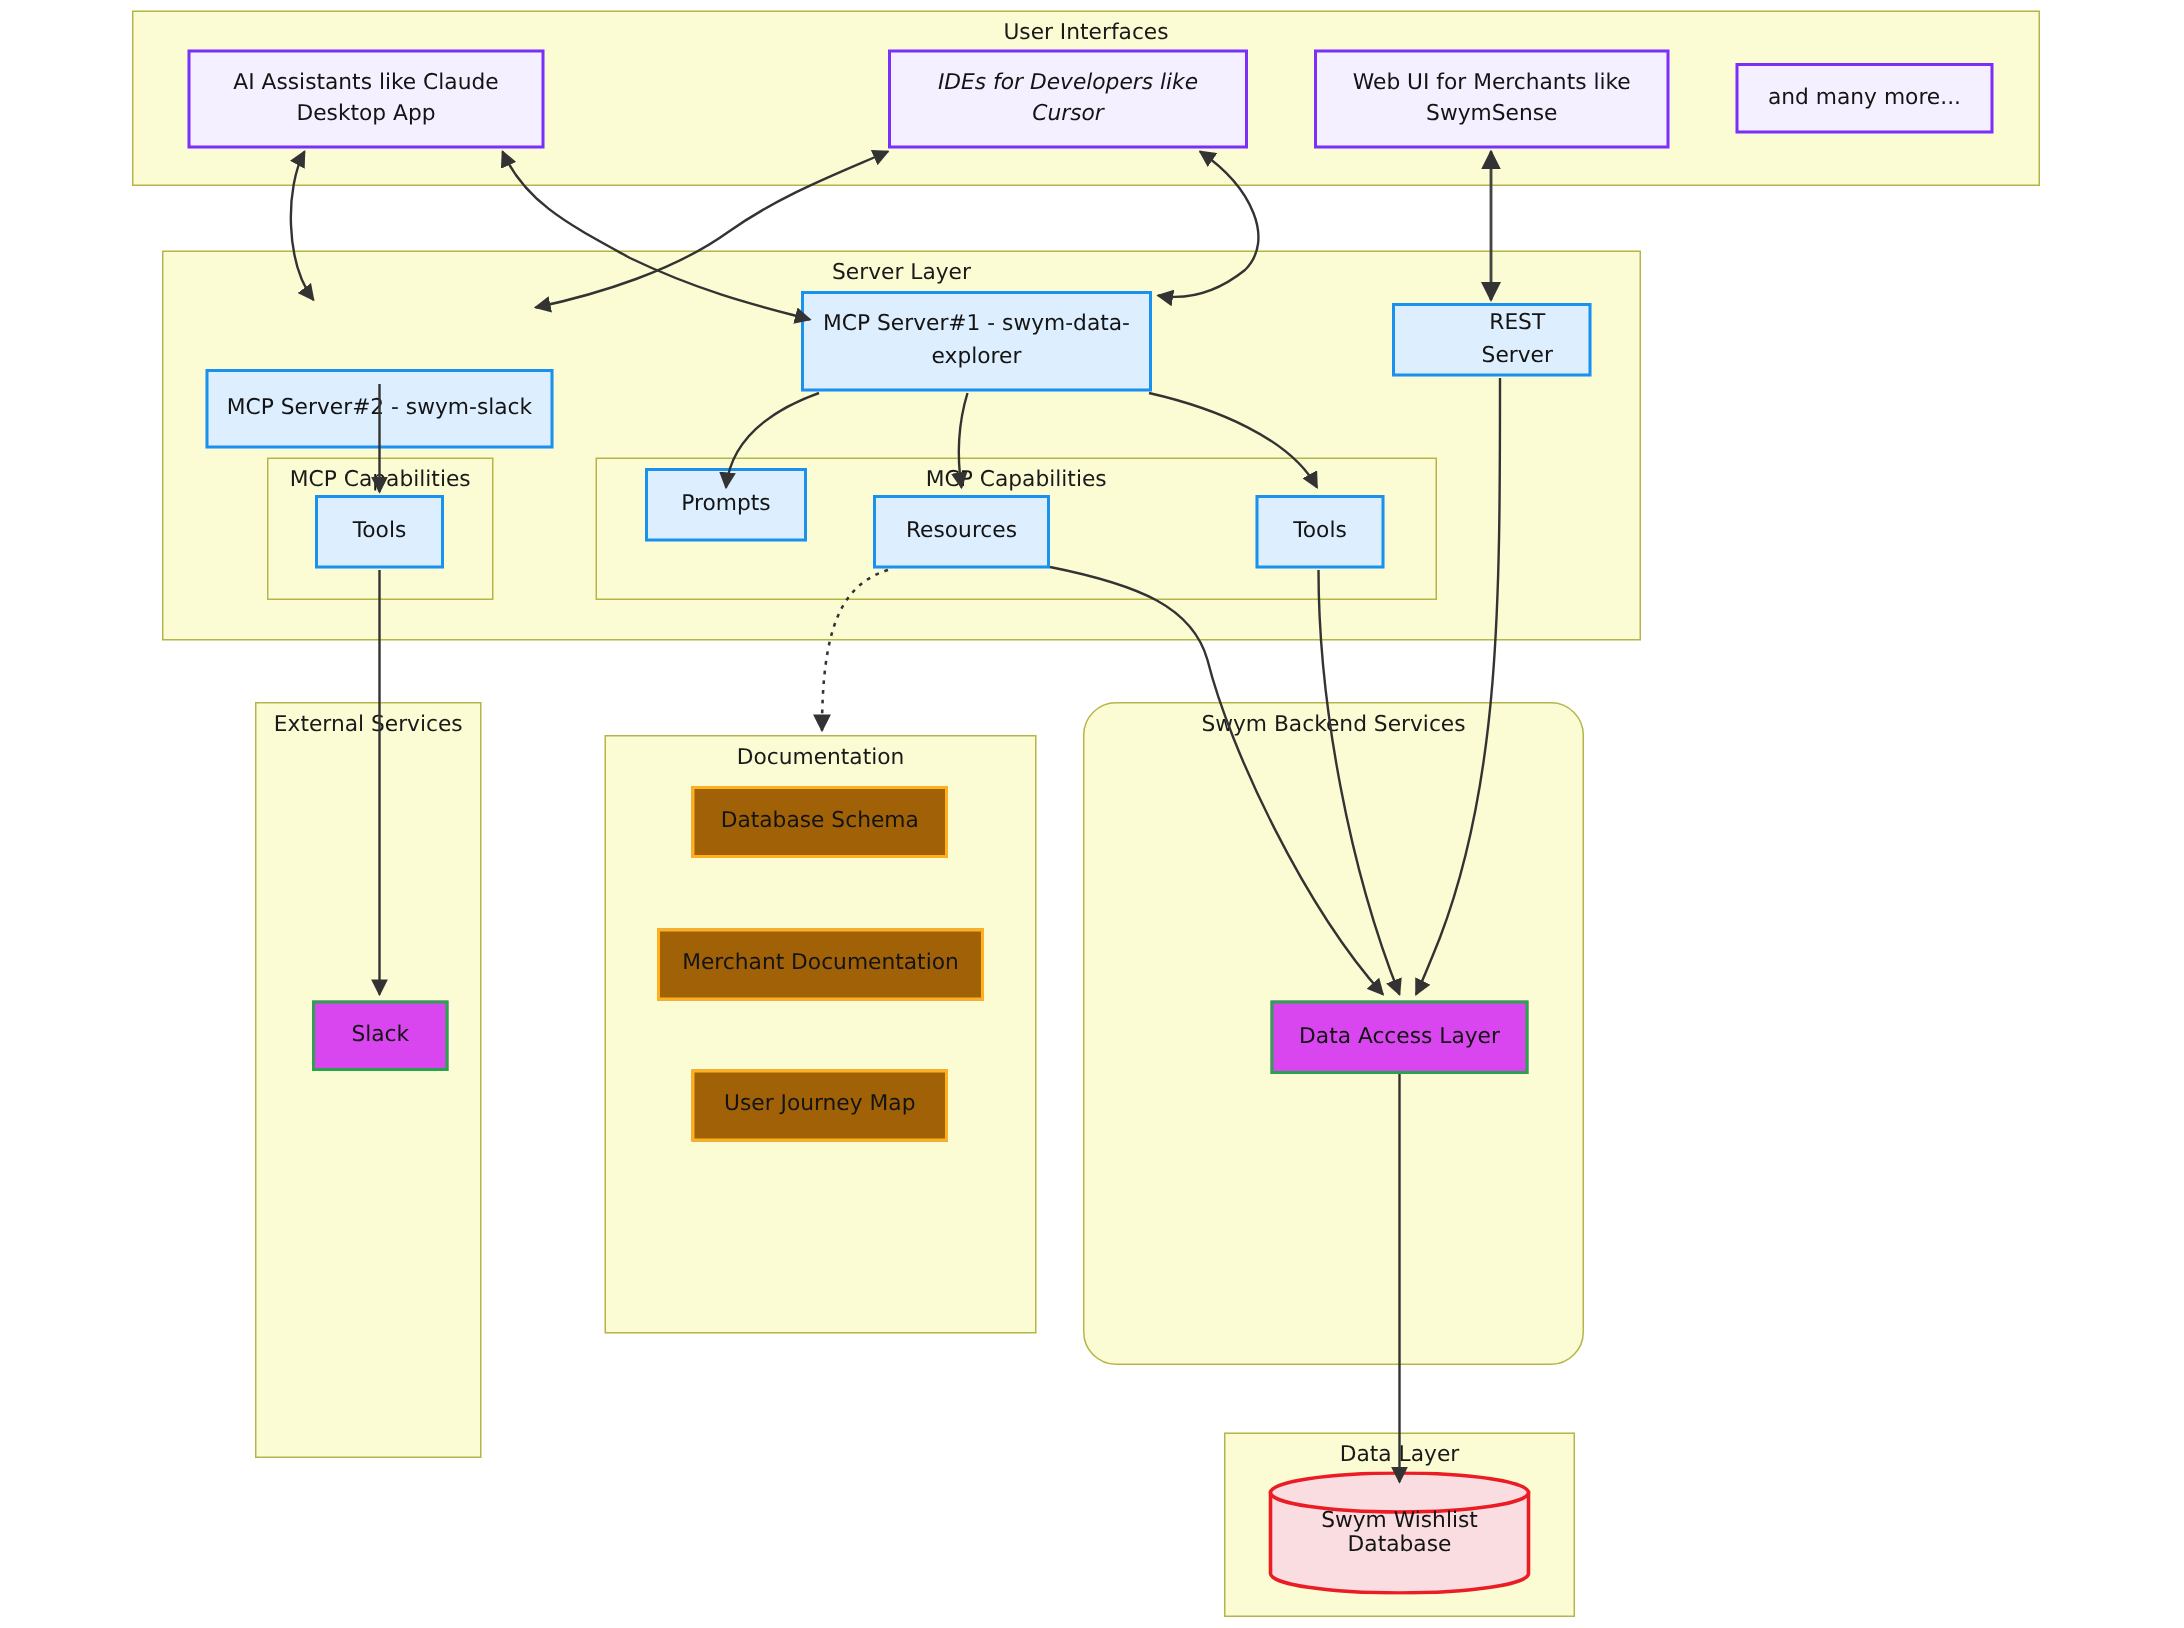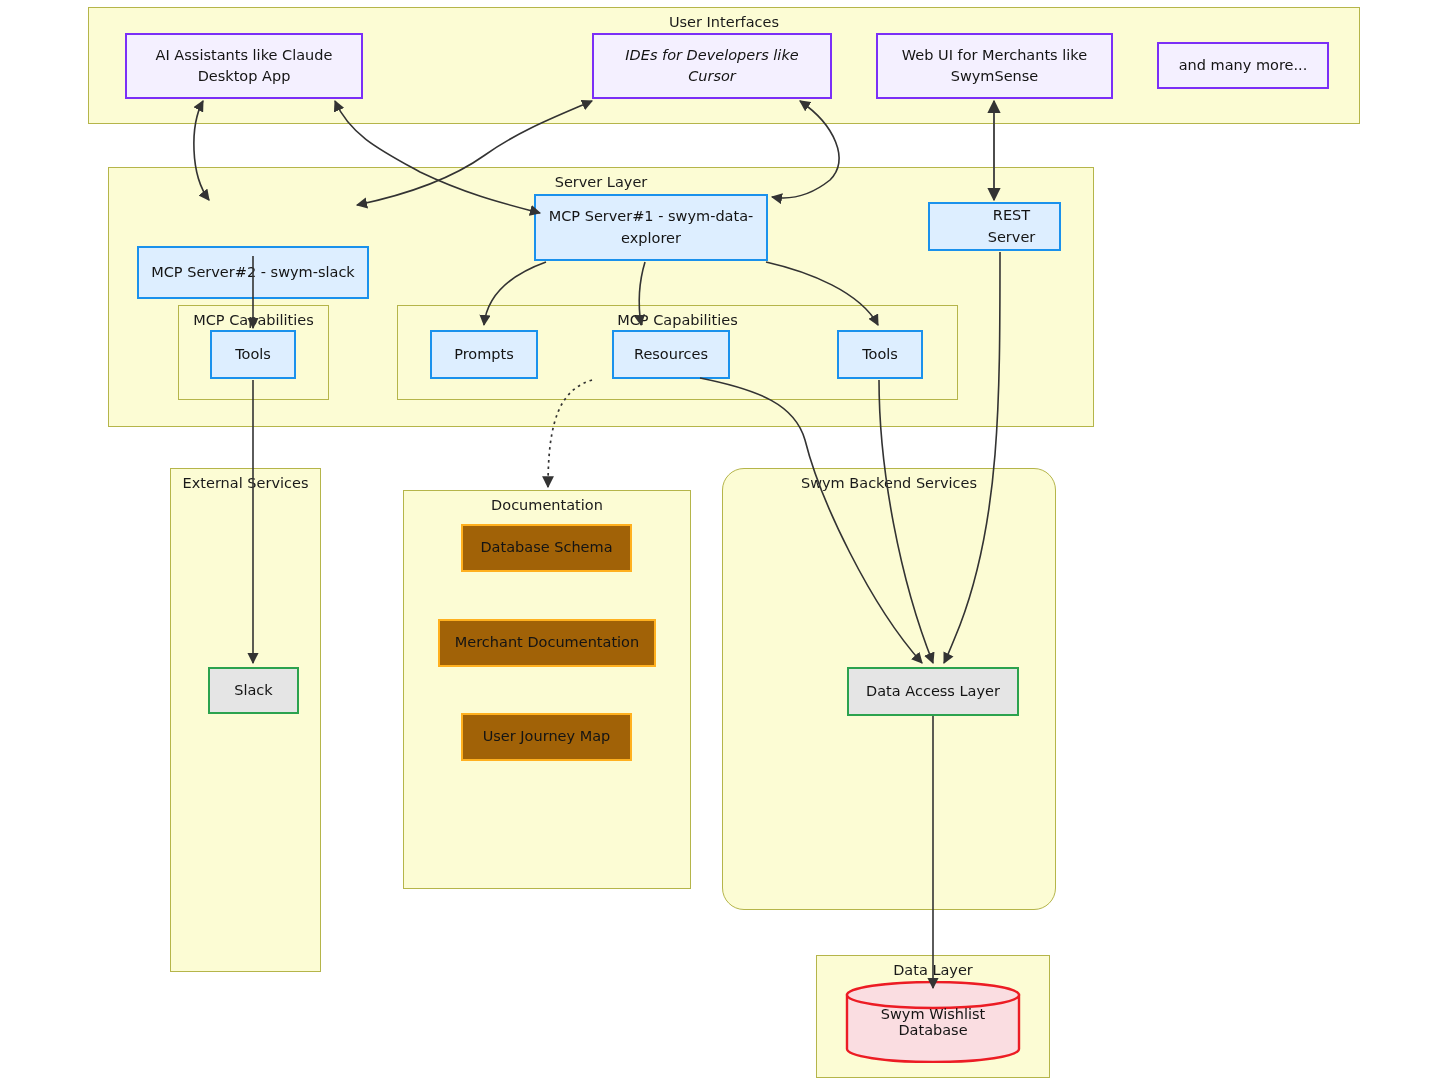--- a/index.html
+++ b/index.html
@@ -61,21 +61,21 @@
   }
   .n-purple {
     background: #f4f0ff;
     border: 2.2px solid #7b2ff7;
   }
   .n-blue {
     background: #ddeeff;
     border: 2.2px solid #1a91ec;
   }
   .n-green {
-    background: #e5e5e5;
+    background: #d946ef;
     border: 2.2px solid #2ba24e;
   }
   .n-orange {
     background: #a16207;
     border: 2.2px solid #ffb01f;
   }
   .db {
     position: absolute;
     z-index: 4;
   }
@@ -198,25 +198,25 @@
   </div>
 
   <div class="node n-blue" style="left:928px; top:202px; width:133px; height:49px;padding-left:40px;">
     <span>REST Server</span>
   </div>
 
   <div class="node n-blue" style="left:210px; top:330px; width:86px; height:49px;">
     <span>Tools</span>
   </div>
 
-  <div class="node n-blue" style="left:430px; top:330px; width:108px; height:49px;">
+  <div class="node n-blue" style="left:430px; top:312px; width:108px; height:49px;">
     <span>Prompts</span>
   </div>
 
-  <div class="node n-blue" style="left:582px; top:330px; width:118px; height:49px;margin-left:30px;">
+  <div class="node n-blue" style="left:582px; top:330px; width:118px; height:49px;">
     <span>Resources</span>
   </div>
 
   <div class="node n-blue" style="left:837px; top:330px; width:86px; height:49px;">
     <span>Tools</span>
   </div>
 
   <div class="node n-green" style="left:208px; top:667px; width:91px; height:47px;">
     <span>Slack</span>
   </div>

